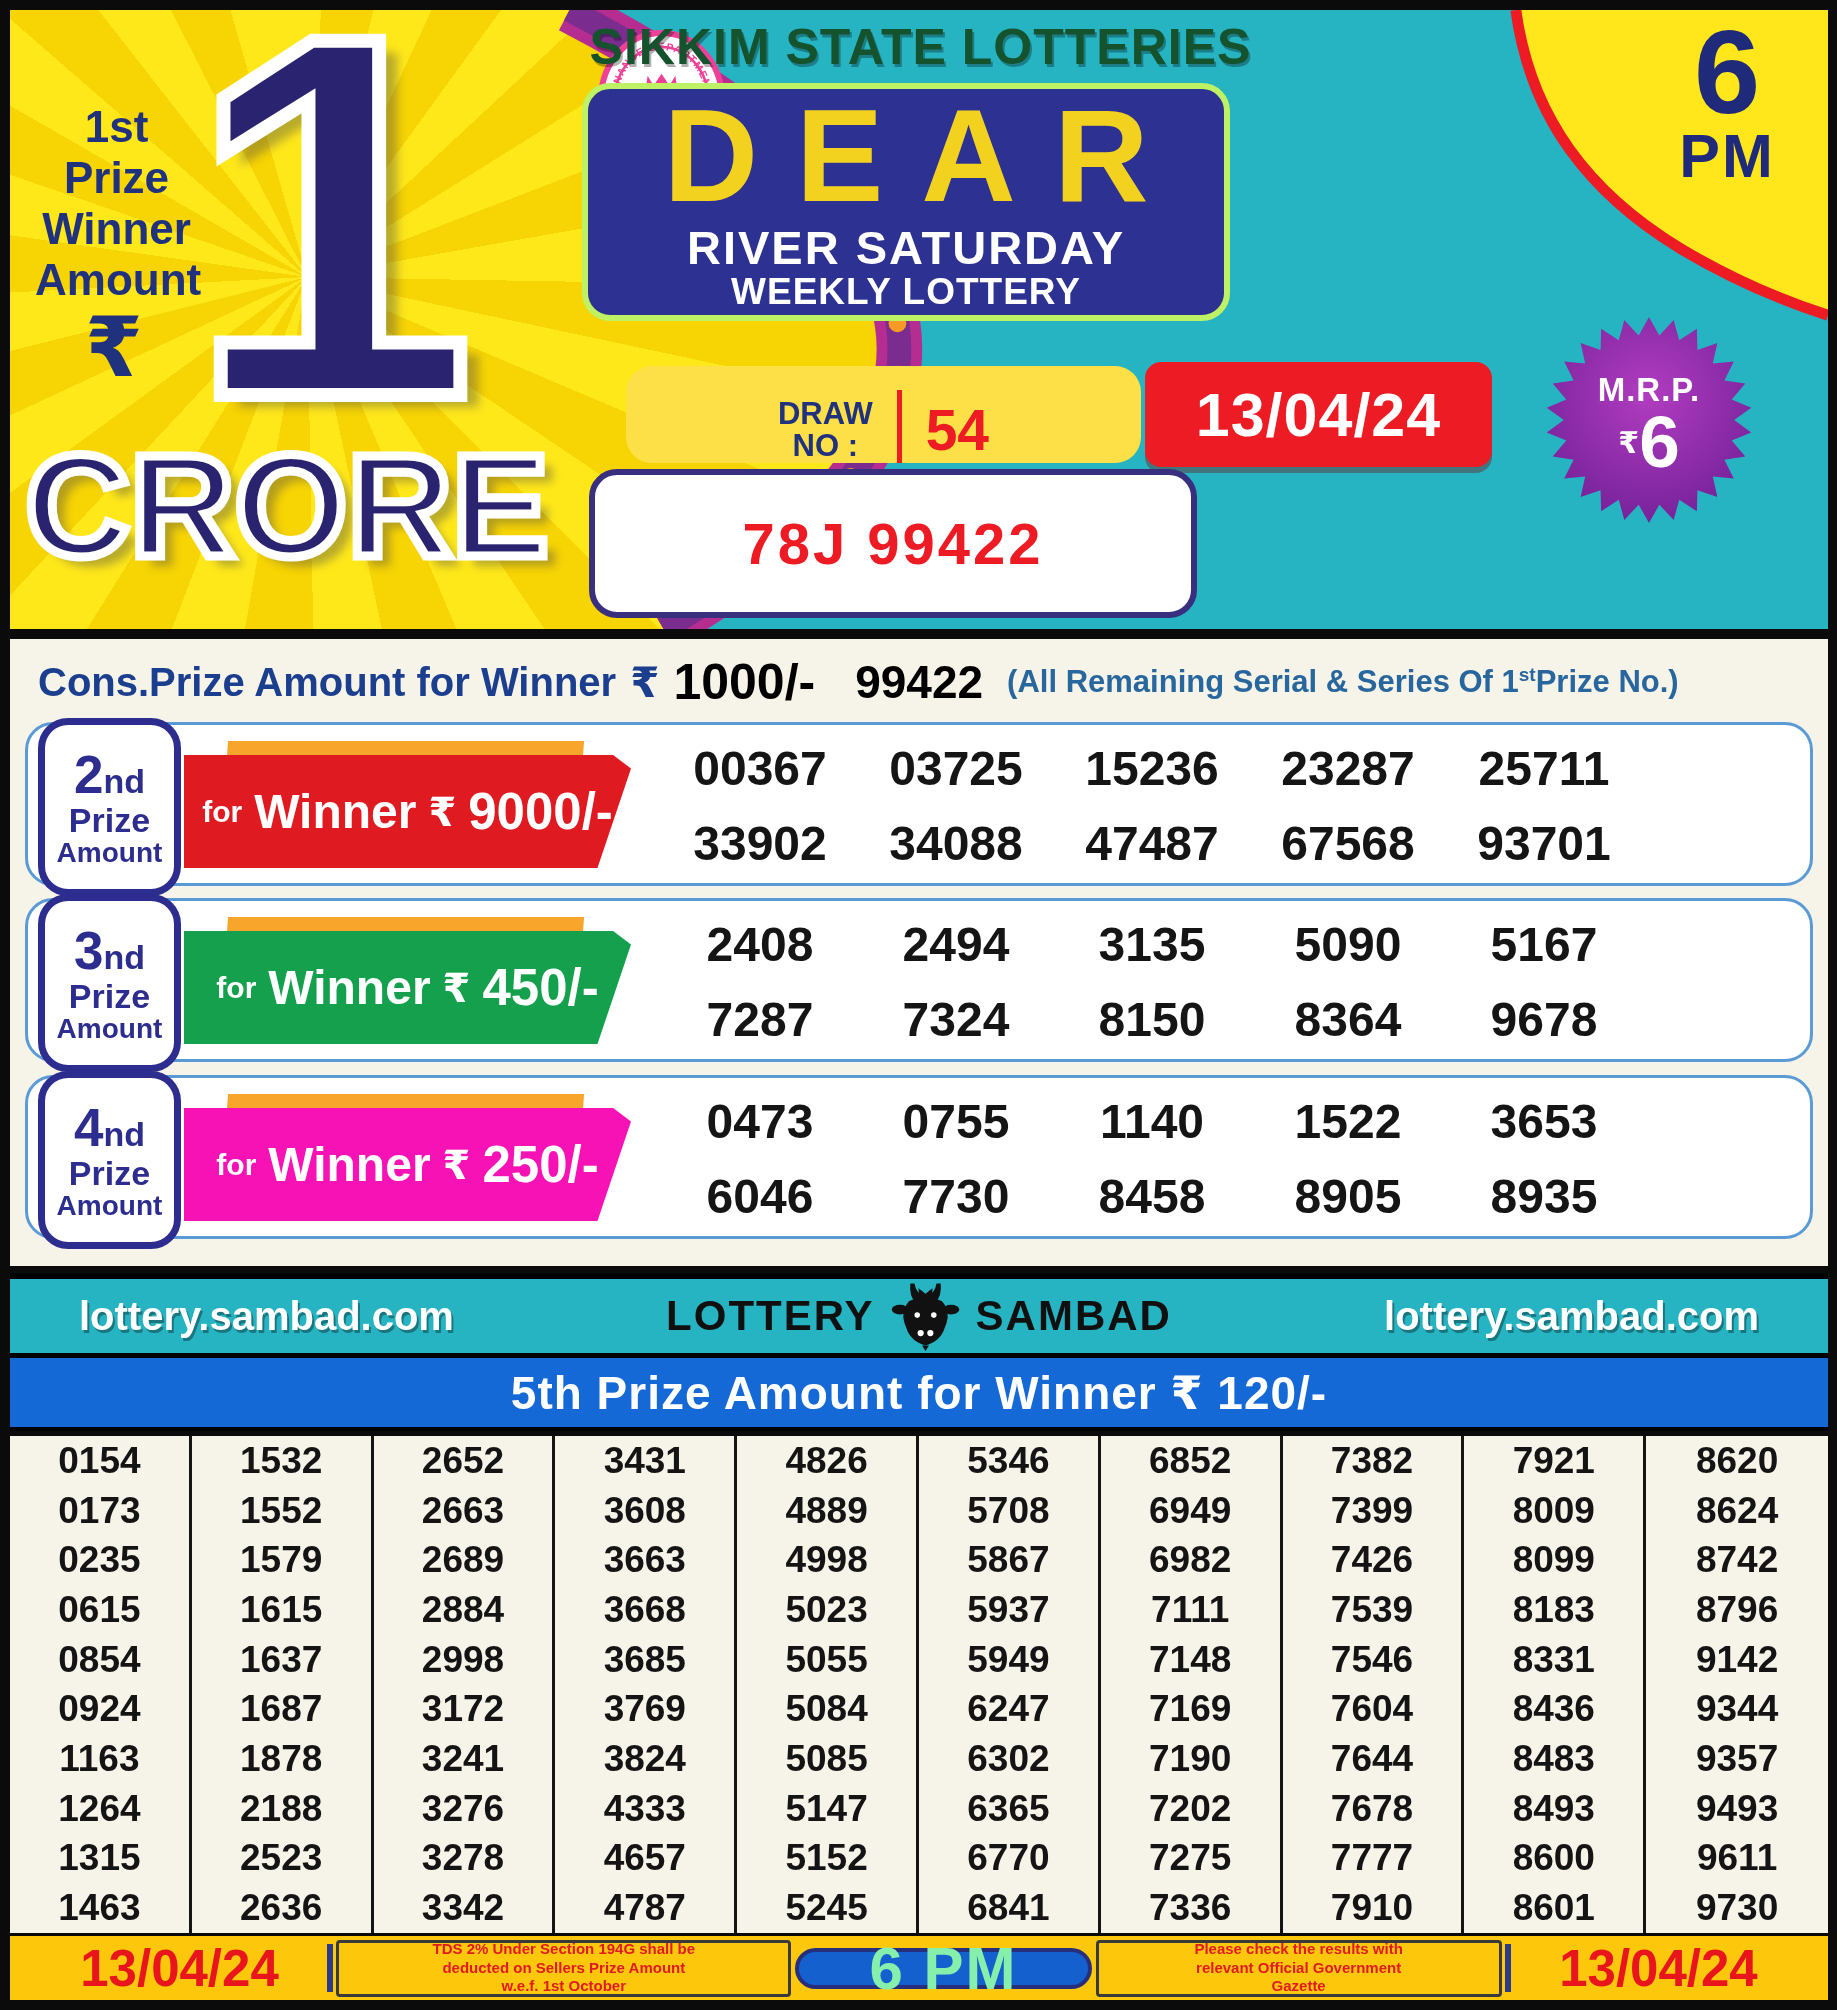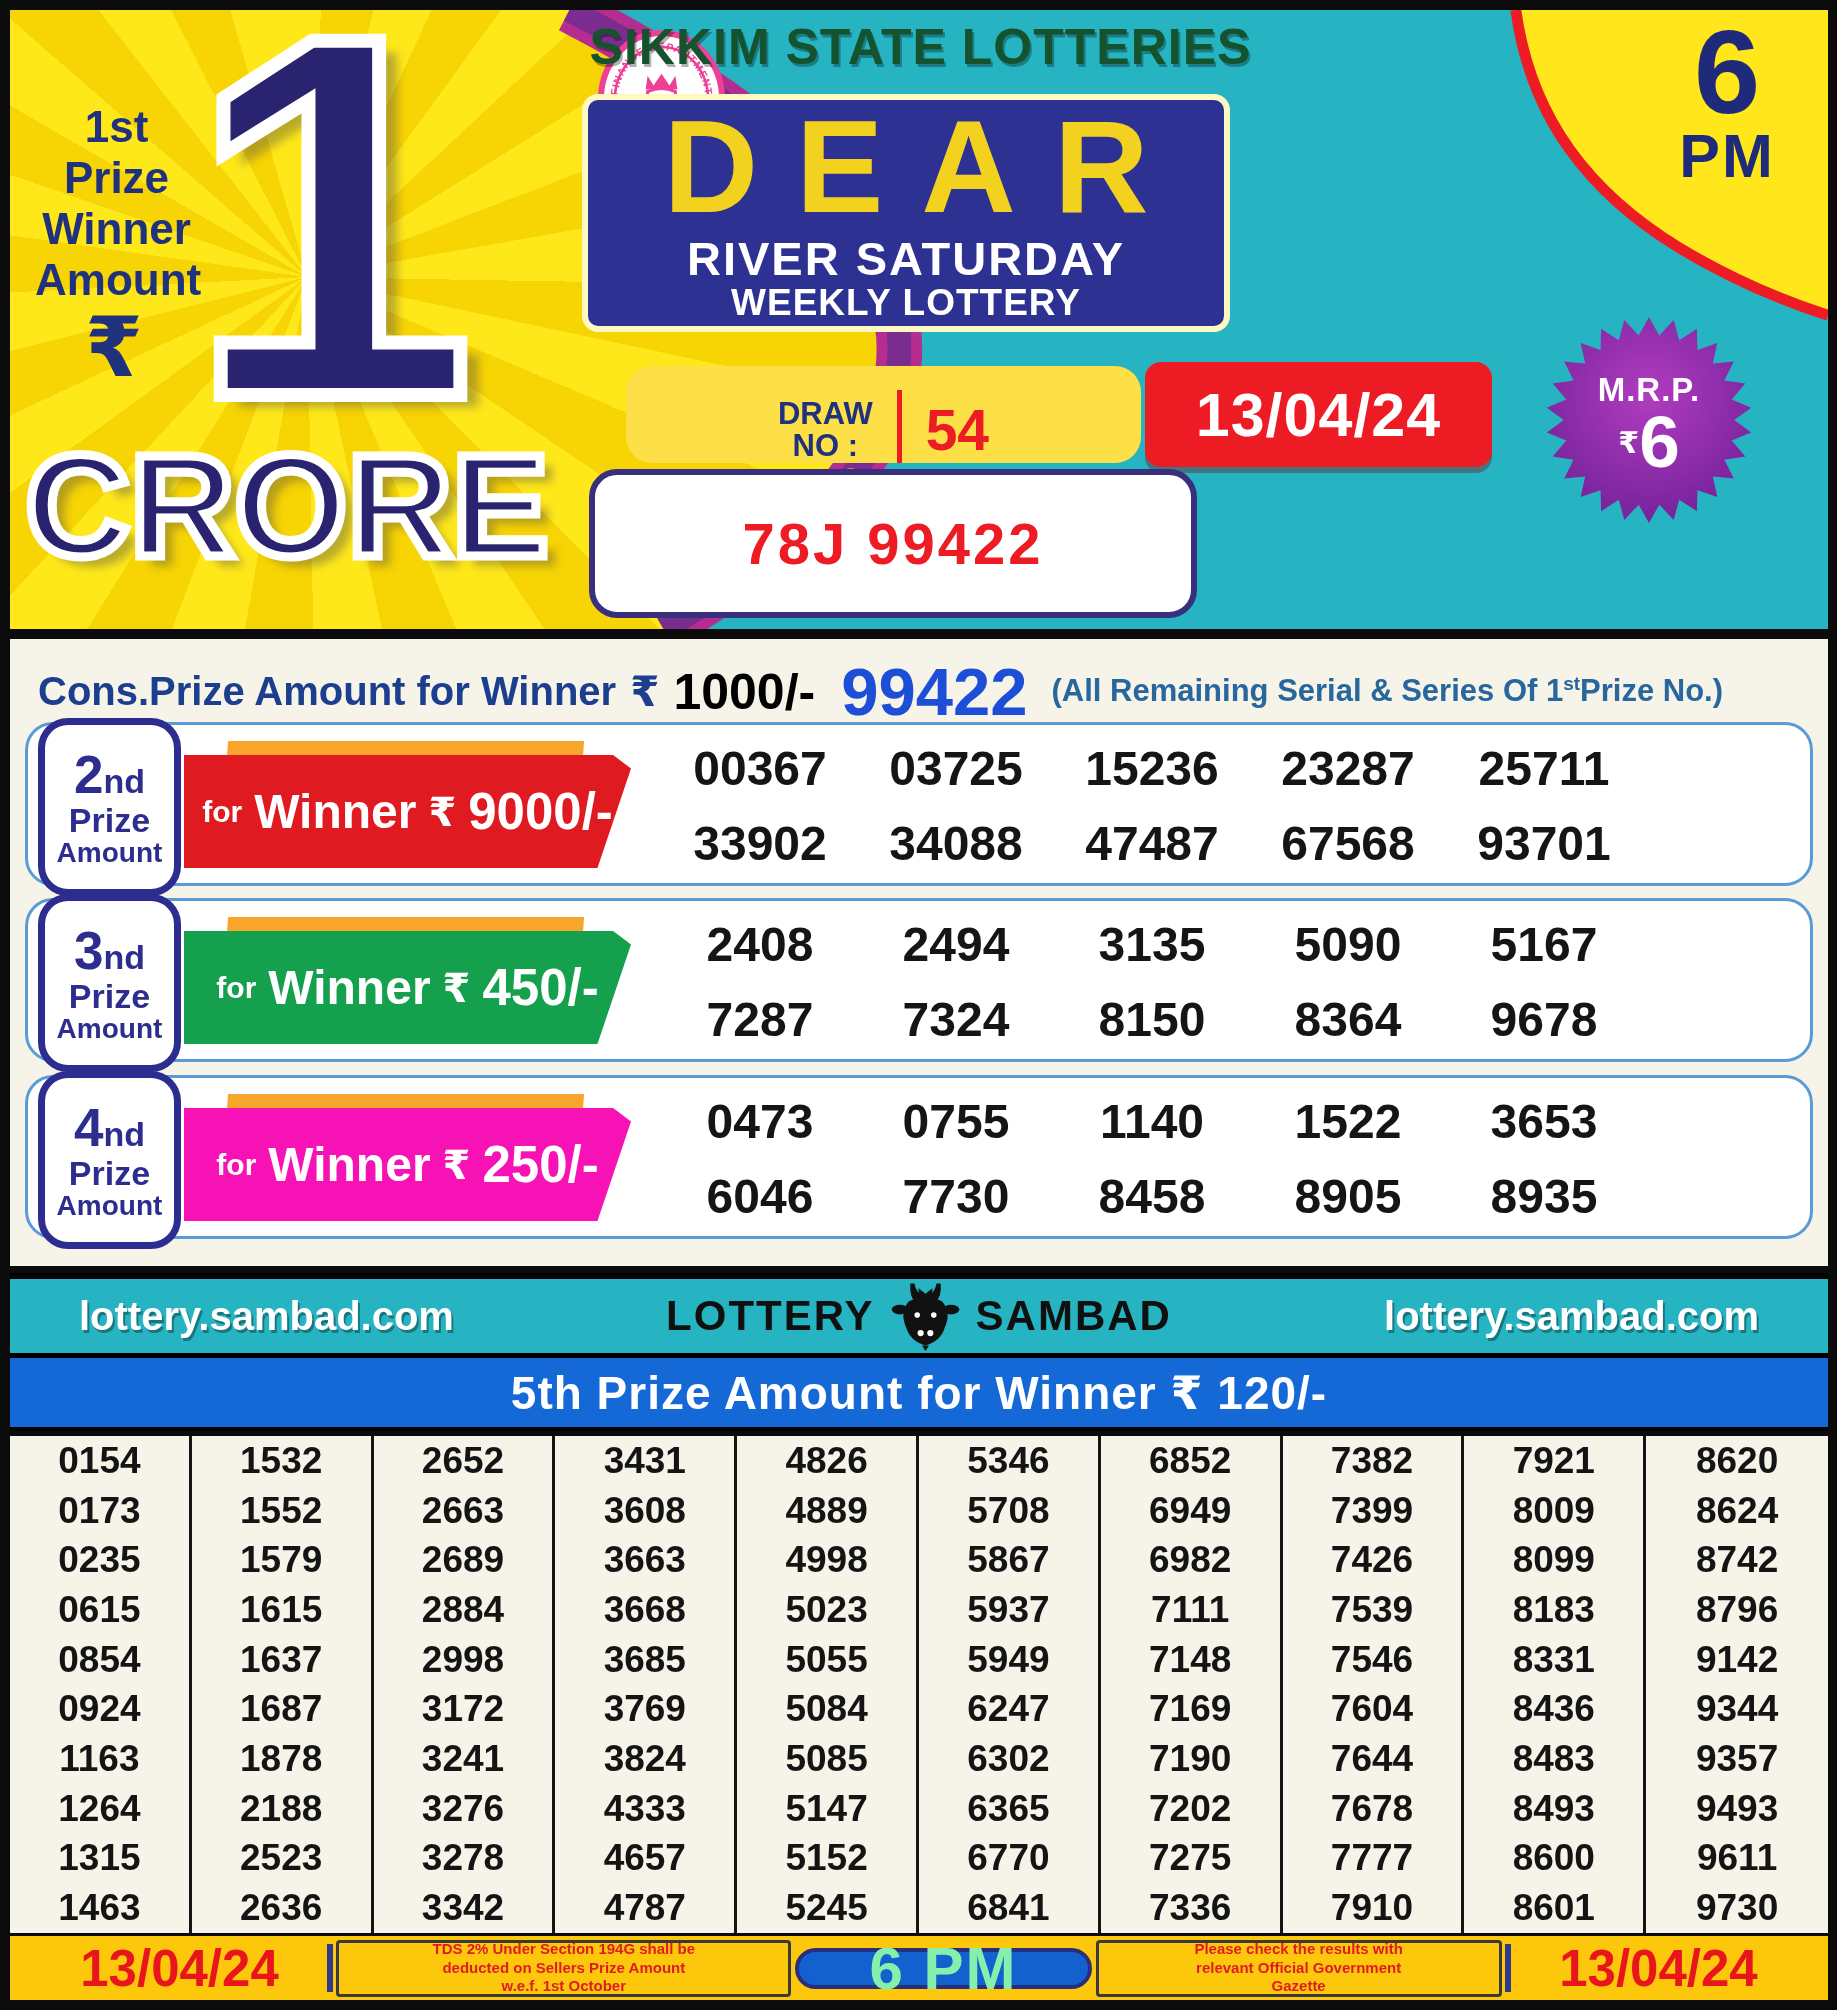--- a/index.html
+++ b/index.html
@@ -16,22 +16,22 @@
   .arc-svg{position:absolute;left:0;top:0;width:1818px;height:619px;pointer-events:none}
   .first-label{position:absolute;left:25px;top:91px;width:163px;text-align:center;
     color:#20317e;font-size:44px;line-height:1.16}
   .first-rupee{position:absolute;left:25px;top:289px;width:158px;text-align:center;color:#20317e;font-size:83px}
   .one{position:absolute;left:158px;top:-51px;width:327px;text-align:center;color:#2a2470;
     font-size:515px;line-height:1;-webkit-text-stroke:14px #fff;text-shadow:18px 12px 10px rgba(70,70,70,.38)}
   .crore{position:absolute;left:0px;top:424px;width:554px;text-align:center;color:#2a2470;
     font-size:145px;line-height:1;-webkit-text-stroke:9px #fff;text-shadow:12px 10px 8px rgba(70,70,70,.38)}
   .org-title{position:absolute;left:569px;top:8px;width:683px;text-align:center;color:#14532d;
     font-size:50px;letter-spacing:1px;text-shadow:2px 3px 0 rgba(0,0,0,.3)}
-  .brand-box{position:absolute;left:572px;top:84px;width:648px;height:238px;background:#2c3192;
-    border:6px solid #fef9c3;border-radius:16px;text-align:center;color:#fff}
+  .brand-box{position:absolute;left:572px;top:73px;width:648px;height:238px;background:#2c3192;
+    border:6px solid #bef264;border-radius:28px;text-align:center;color:#fff}
   .brand-main{font-size:131px;line-height:1.02;letter-spacing:38px;text-indent:38px;color:#f2d11f;font-weight:700}
   .brand-sub1{font-size:47px;line-height:1.05;letter-spacing:2px}
   .brand-sub2{font-size:37px;line-height:1.1;letter-spacing:1px}
   .draw-row{position:absolute;left:616px;top:352px;display:flex;align-items:center}
   .draw-box{width:515px;height:97px;background:#fde047;border-radius:26px;display:flex;align-items:flex-end;justify-content:center;gap:24px}
   .draw-label{color:#20317e;font-size:31px;line-height:1.05;text-align:center}
   .draw-divider{width:5px;height:73px;background:#ed1c24}
   .draw-no{color:#ed1c24;font-size:57px}
   .date-box{width:347px;height:105px;margin-left:4px;background:#ed1c24;border-radius:16px;
     display:flex;align-items:center;justify-content:center;color:#fff;font-size:61px;letter-spacing:1px;
@@ -50,21 +50,21 @@
   .mrp-value{font-size:30px;display:flex;align-items:center}
   .mrp-value .big{font-size:73px;line-height:.9}
   .seal{position:absolute;left:586px;top:18px;width:131px;height:143px}
 
   
   .mid{position:absolute;left:10px;top:639px;width:1818px;height:627px;background:#f6f3e8}
   .cons-line{position:absolute;left:28px;top:14px;right:20px;display:flex;align-items:center;gap:14px;white-space:nowrap}
   .cons-label{color:#1b3e8e;font-size:40px}
   .cons-rupee{color:#1b3e8e;font-size:42px}
   .cons-amount{color:#000000;font-size:50px}
-  .cons-number{color:#1d4ed8;font-size:67px;margin-left:12px}
+  .cons-number{color:#000000;font-size:46px;margin-left:26px}
   .cons-note{color:#28679e;font-size:31px;margin-left:10px}
   .cons-note sup{font-size:19px}
   .pblock{position:absolute;left:15px;width:1788px;height:164px;background:#fff;border:3px solid #5b9bd5;border-radius:28px}
   .pblock.b0{top:83px}.pblock.b1{top:259px}.pblock.b2{top:436px}
   .badge{position:absolute;left:10px;top:-7px;width:143px;height:178px;background:#fff;border:7px solid #2d2d8f;
     border-radius:30px;display:flex;flex-direction:column;align-items:center;justify-content:center;color:#2d2d8f;line-height:1}
   .badge .rank{font-size:53px}
   .badge .rank span.sfx{font-size:34px}
   .badge .l2{font-size:34px;margin-top:2px}
   .badge .l3{font-size:28px;margin-top:2px}

